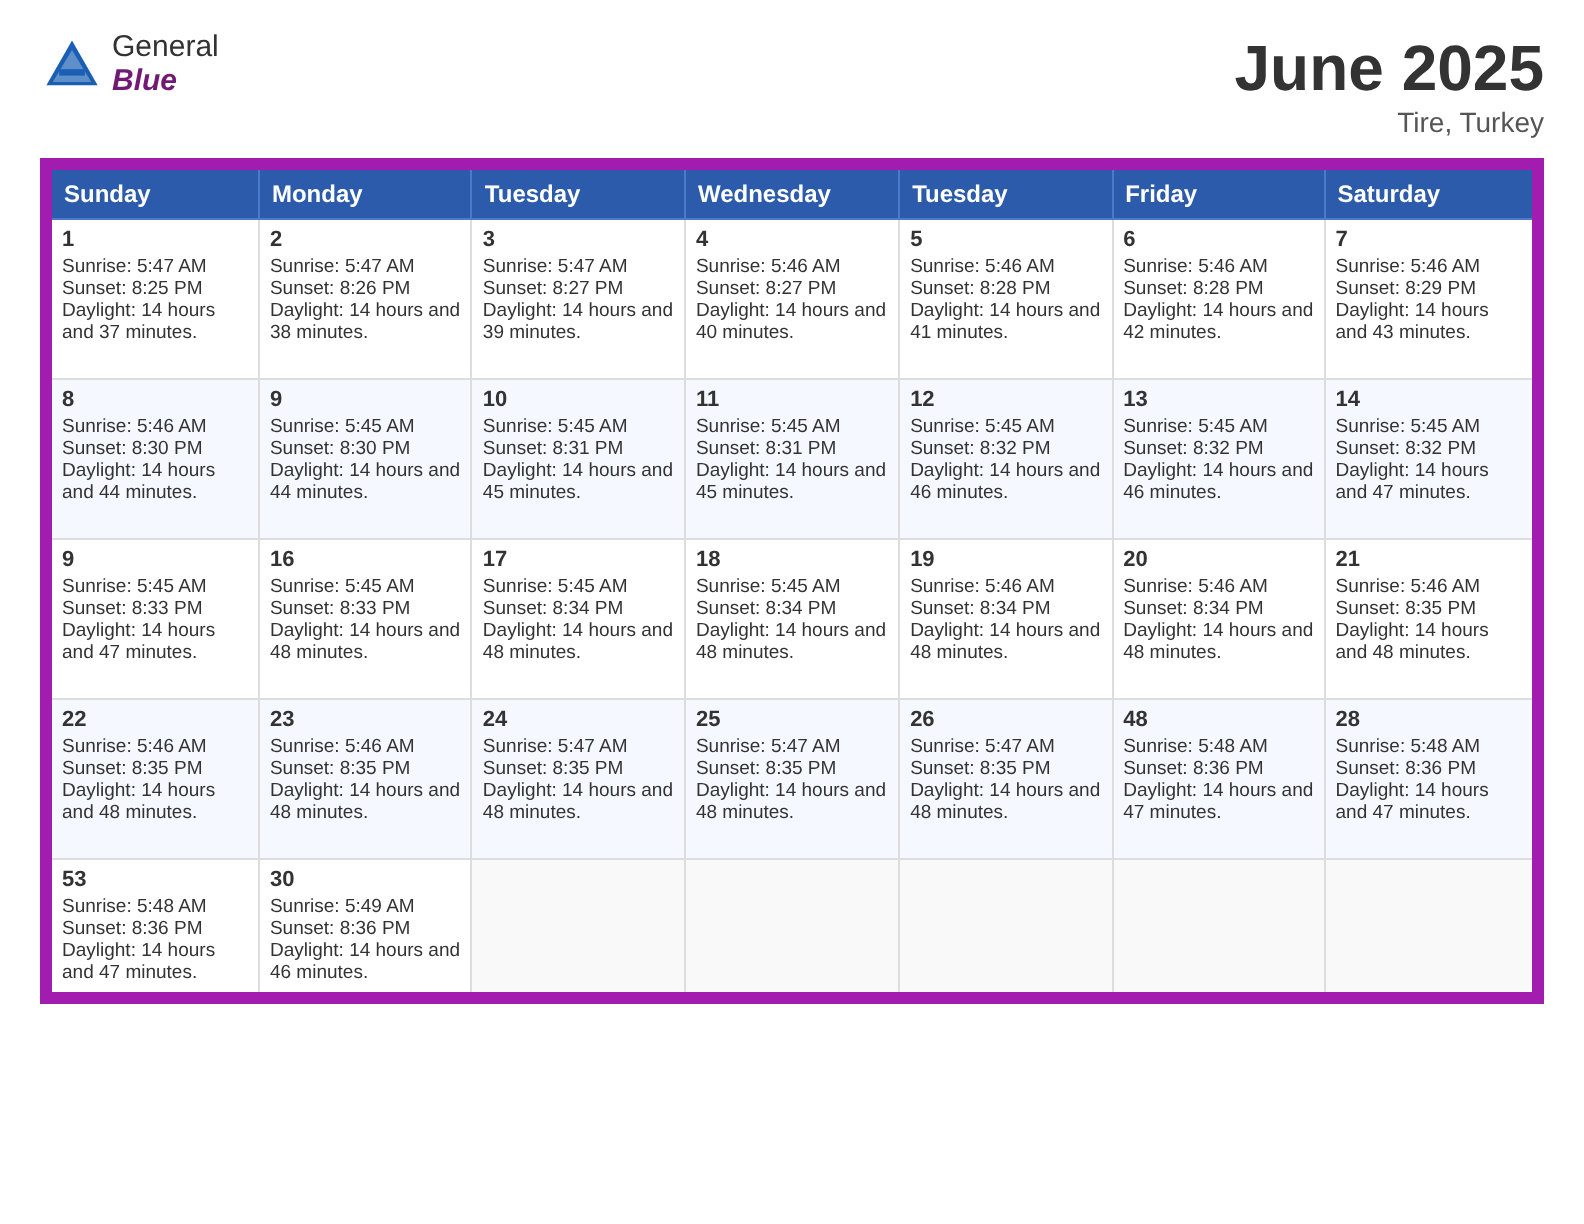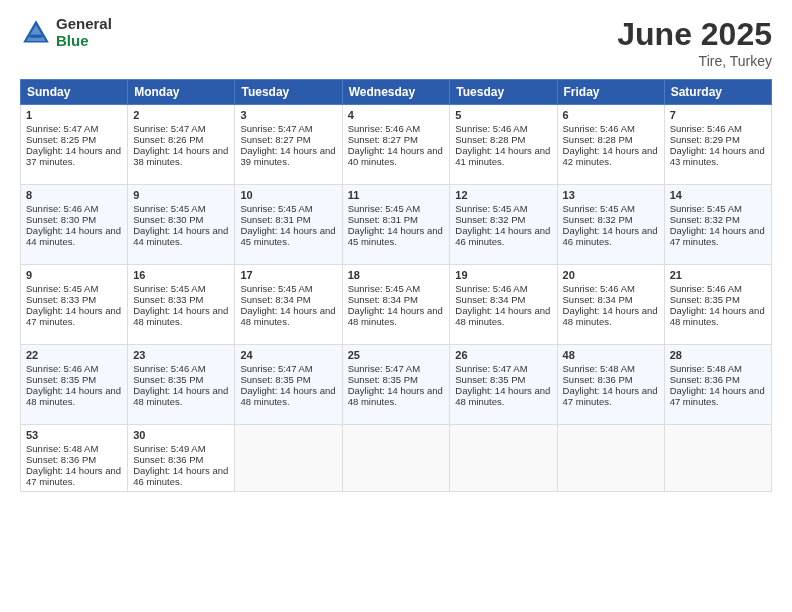--- a/index.html
+++ b/index.html
@@ -27,27 +27,28 @@
       align-items: center;
       gap: 4px;
     }
     .logo-text {
       display: flex;
       flex-direction: column;
       line-height: 1.1;
     }
     .logo-general {
       font-size: 15px;
-      font-weight: bold;
+      font-weight: normal;
       color: #333;
     }
     .logo-blue {
       font-size: 15px;
       font-weight: bold;
-      color: #15803d;
+      color: #701a75;
+      font-style: italic;
     }
     .logo-icon {
       width: 32px;
       height: 32px;
     }
     .title-block {
       text-align: right;
     }
     .title-month {
       font-size: 32px;
@@ -55,21 +56,21 @@
       color: #333;
       margin-left: 31px;
     }
     .title-location {
       font-size: 14px;
       color: #555;
     }
     .calendar {
       width: 100%;
       border-collapse: collapse;
-      border: 1px solid #a21caf;
+      border: 6px solid #a21caf;
     }
     .calendar th {
       background: #2b5baa;
       color: #fff;
       font-size: 12px;
       font-weight: bold;
       padding: 5px 6px;
       text-align: left;
       border: 1px solid #4a7acc;
     }

